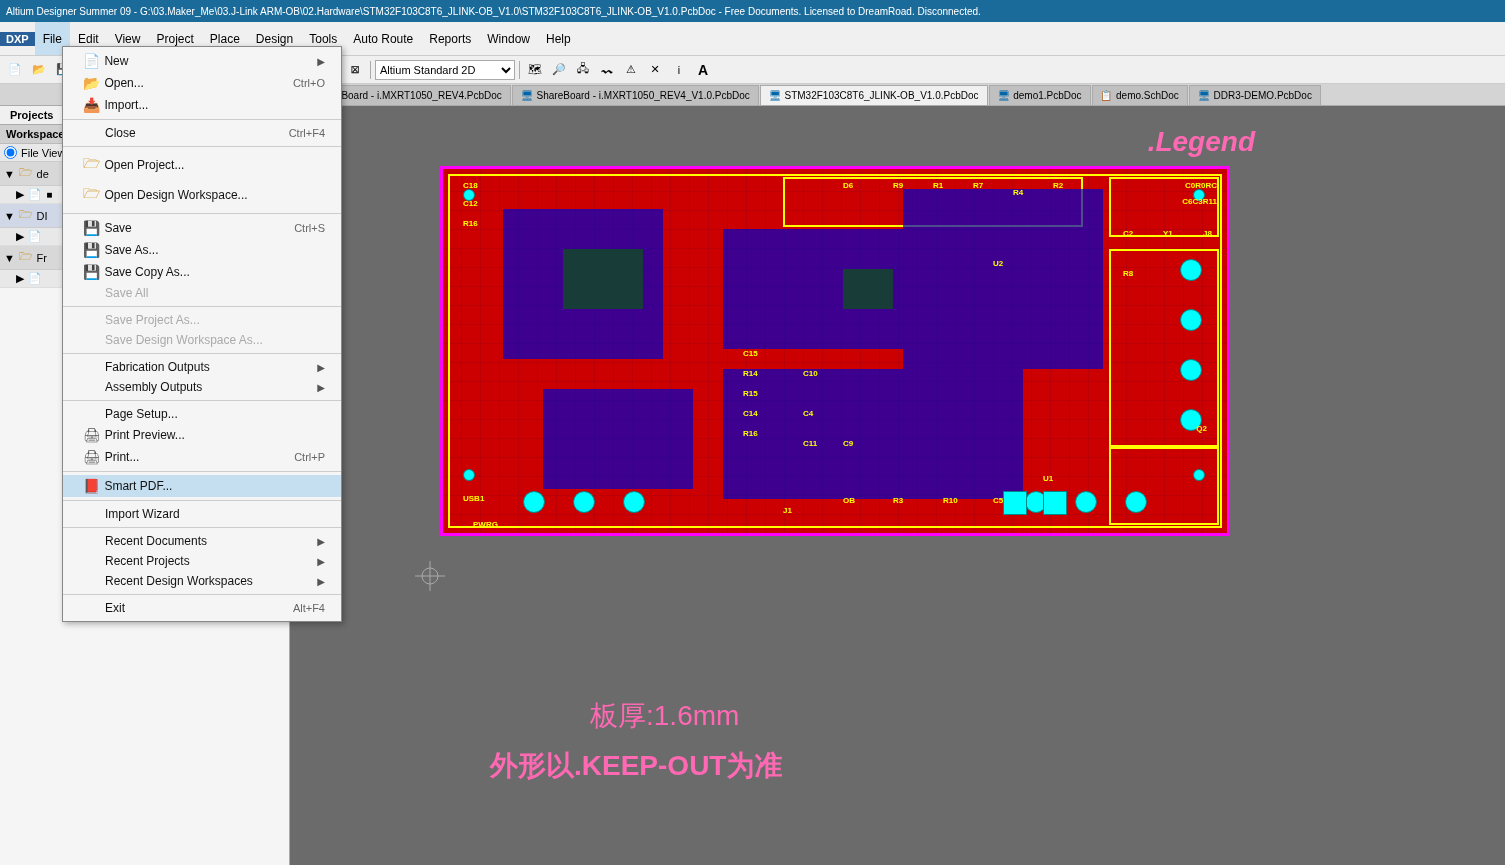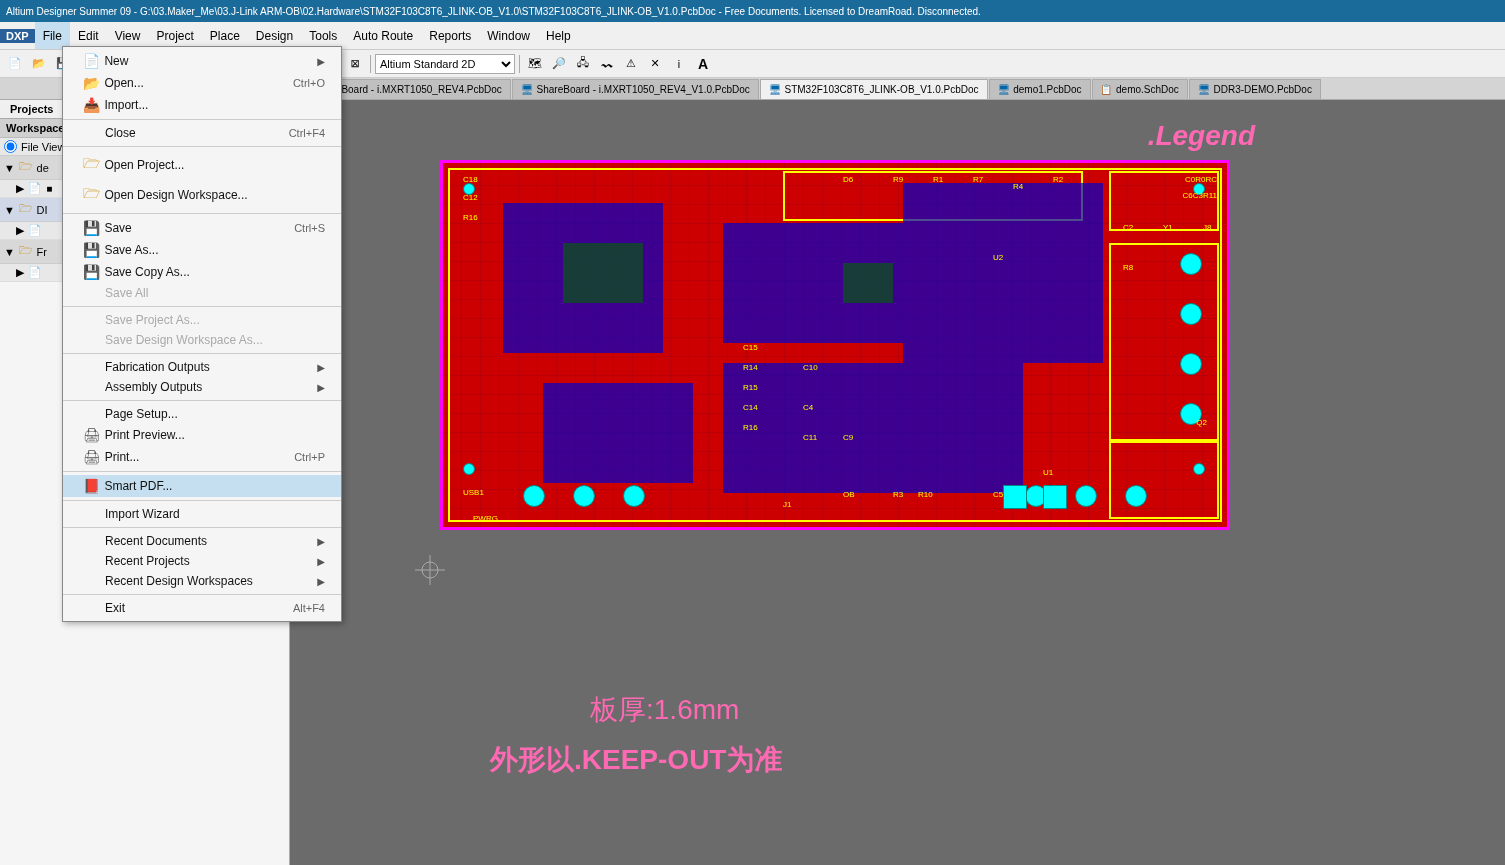--- a/index.html
+++ b/index.html
@@ -12,21 +12,21 @@
       height: 22px;
       display: flex;
       align-items: center;
       padding: 0 6px;
       font-size: 11px;
     }
 
     
     #menu-bar {
       background: #f0f0f0;
-      height: 28px;
+      height: 34px;
       display: flex;
       align-items: center;
       border-bottom: 1px solid #ccc;
     }
     #menu-bar .menu-item {
       padding: 2px 8px;
       cursor: pointer;
       height: 100%;
       display: flex;
       align-items: center;
@@ -241,21 +241,21 @@
     }
     .pcb-pad-sq {
       position: absolute;
       background: #00ffff;
       border: 1px solid #008888;
     }
     .pcb-text {
       position: absolute;
       color: #ffff00;
       font-size: 8px;
-      font-weight: normal;
+      font-weight: bold;
     }
 
     .dxp-btn {
       background: #2a6099;
       color: white;
       border: none;
       padding: 1px 6px;
       font-size: 11px;
       font-weight: bold;
       cursor: pointer;
@@ -434,21 +434,21 @@
         <div class="pcb-pad" style="right:25px;top:240px;width:22px;height:22px;"></div>
 
         <div class="pcb-pad-sq" style="right:160px;bottom:18px;width:24px;height:24px;"></div>
         <div class="pcb-pad-sq" style="right:200px;bottom:18px;width:24px;height:24px;"></div>
 
         <div class="pcb-text" style="left:20px;bottom:30px;">USB1</div>
         <div class="pcb-text" style="left:30px;bottom:4px;">PWRG</div>
         <div class="pcb-text" style="left:340px;bottom:18px;margin-top:8px;">J1</div>
         <div class="pcb-text" style="left:400px;bottom:28px;">OB</div>
         <div class="pcb-text" style="left:450px;bottom:28px;">R3</div>
-        <div class="pcb-text" style="left:475px;bottom:28px;">R10</div>
+        <div class="pcb-text" style="left:500px;bottom:28px;">R10</div>
         <div class="pcb-text" style="left:550px;bottom:28px;">C5</div>
         <div class="pcb-text" style="left:600px;bottom:50px;">U1</div>
         <div class="pcb-text" style="right:20px;bottom:100px;">Q2</div>
 
         <div class="pcb-text" style="left:20px;top:12px;">C18</div>
         <div class="pcb-text" style="left:20px;top:30px;">C12</div>
         <div class="pcb-text" style="left:20px;top:50px;">R16</div>
         <div class="pcb-text" style="left:400px;top:12px;">D6</div>
         <div class="pcb-text" style="left:450px;top:12px;">R9</div>
         <div class="pcb-text" style="left:490px;top:12px;">R1</div>

